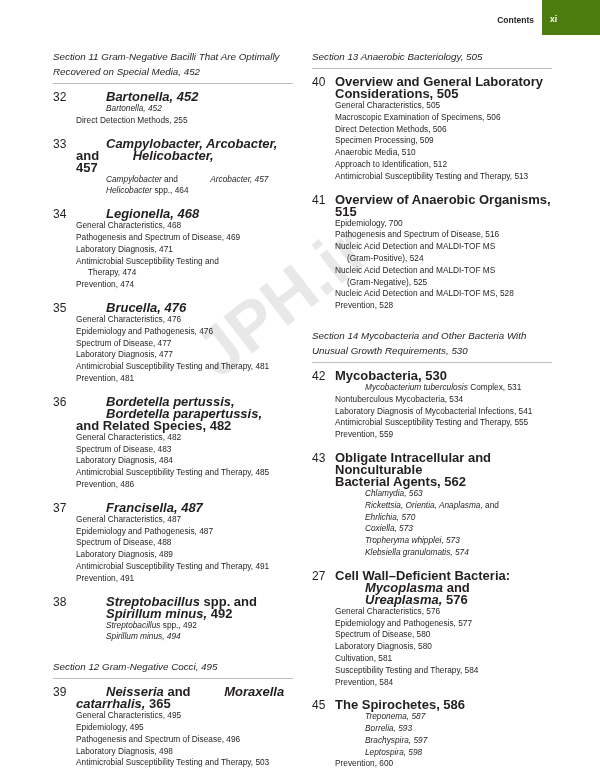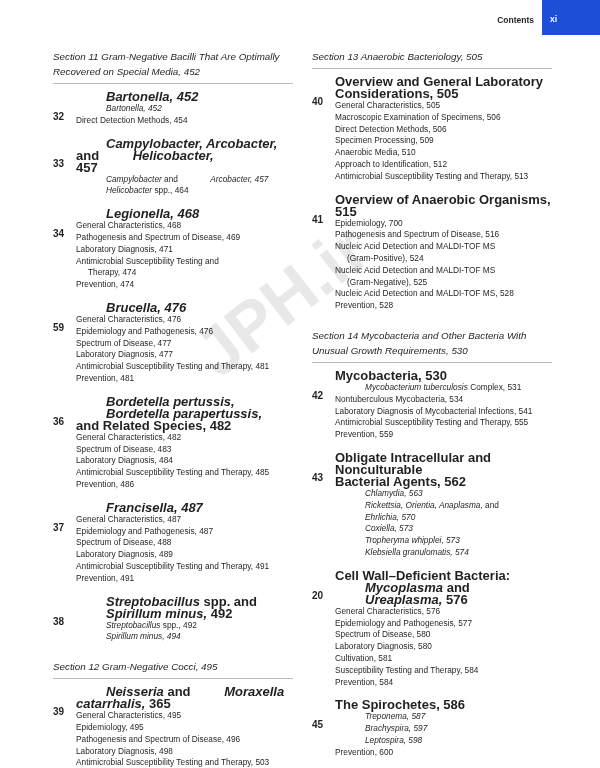--- a/index.html
+++ b/index.html
@@ -5,35 +5,35 @@
   html, body { margin: 0; padding: 0; background: #ffffff; }
   body {
     width: 600px; height: 768px; position: relative; overflow: hidden;
     font-family: "Liberation Sans", sans-serif; color: #231f20;
   }
   .header { position: absolute; top: 0; left: 0; width: 600px; height: 36px; text-align: center; }
   .header .title {
     position: absolute; right: 66px; top: 15px; font-size: 8.5px; font-weight: bold; color: #231f20;
   }
   .header .pagebox {
-    position: absolute; right: 0; top: 0; width: 58px; height: 35px; background: #1d4ed8;
+    position: absolute; right: 0; top: 0; width: 58px; height: 35px; background: #4d7c0f;
   }
   .header .pagebox span {
     position: absolute; left: 8px; top: 14px; font-size: 8.5px; font-weight: bold; color: #ffffff;
   }
   .col { position: absolute; top: 49px; width: 240px; }
   .col.left { left: 53px; }
   .col.right { left: 312px; }
   .section {
     font-style: italic; font-size: 9.8px; color: #231f20; line-height: 15px;
     padding-bottom: 4px; border-bottom: 1.5px solid #bdbdbd; margin-bottom: 7px;
   }
   .chapter { position: relative; padding-left: 23px; margin-bottom: 11px; }
   .chapter .num {
-    position: absolute; left: 0; top: 0; font-weight: bold; font-size: 10px; line-height: 12px; margin-top: 20px;
+    position: absolute; left: 0; top: 0; font-weight: normal; font-size: 12px; line-height: 12px;
   }
   .chapter .ctitle { font-weight: bold; font-size: 13px; line-height: 12px; }
   .entry { font-size: 8.3px; line-height: 11.8px; color: #231f20; }
   .entry.cont { padding-left: 12px; }
   .it { font-style: italic; margin-left: 30px; }
   .section-gap { height: 5px; }
   .watermark {
     position: absolute; left: 180px; top: 330px; font-size: 68px; font-weight: bold;
     color: rgba(150,150,150,0.22); transform: rotate(-38deg); transform-origin: left top;
     pointer-events: none; white-space: nowrap; font-family: "Liberation Sans", sans-serif;
@@ -51,21 +51,21 @@
 
 <div class="watermark">JPH.ir</div>
 
 <div class="col left">
   <div class="section">Section 11  Gram-Negative Bacilli That Are Optimally Recovered on Special Media, 452</div>
 
   <div class="chapter">
     <span class="num">32</span>
     <div class="ctitle it">Bartonella, 452</div>
     <div class="entry it">Bartonella, 452</div>
-    <div class="entry">Direct Detection Methods, 454</div>
+    <div class="entry">Direct Detection Methods, 255</div>
   </div>
 
   <div class="chapter">
     <span class="num">33</span>
     <div class="ctitle"><span class="it">Campylobacter, Arcobacter,</span><span> and </span><span class="it">Helicobacter,</span><br><span> 457</span></div>
     <div class="entry"><span class="it">Campylobacter</span><span> and </span><span class="it">Arcobacter, 457</span></div>
     <div class="entry"><span class="it">Helicobacter</span><span> spp., 464</span></div>
   </div>
 
   <div class="chapter">
@@ -73,21 +73,21 @@
     <div class="ctitle it">Legionella, 468</div>
     <div class="entry">General Characteristics, 468</div>
     <div class="entry">Pathogenesis and Spectrum of Disease, 469</div>
     <div class="entry">Laboratory Diagnosis, 471</div>
     <div class="entry">Antimicrobial Susceptibility Testing and</div>
     <div class="entry cont">Therapy, 474</div>
     <div class="entry">Prevention, 474</div>
   </div>
 
   <div class="chapter">
-    <span class="num">59</span>
+    <span class="num">35</span>
     <div class="ctitle it">Brucella, 476</div>
     <div class="entry">General Characteristics, 476</div>
     <div class="entry">Epidemiology and Pathogenesis, 476</div>
     <div class="entry">Spectrum of Disease, 477</div>
     <div class="entry">Laboratory Diagnosis, 477</div>
     <div class="entry">Antimicrobial Susceptibility Testing and Therapy, 481</div>
     <div class="entry">Prevention, 481</div>
   </div>
 
   <div class="chapter">
@@ -181,32 +181,33 @@
     <div class="ctitle">Obligate Intracellular and Nonculturable</div>
     <div class="ctitle">Bacterial Agents, 562</div>
     <div class="entry it">Chlamydia, 563</div>
     <div class="entry"><span class="it">Rickettsia, Orientia, Anaplasma,</span><span> and </span><span class="it">Ehrlichia, 570</span></div>
     <div class="entry it">Coxiella, 573</div>
     <div class="entry it">Tropheryma whipplei, 573</div>
     <div class="entry it">Klebsiella granulomatis, 574</div>
   </div>
 
   <div class="chapter">
-    <span class="num">20</span>
+    <span class="num">27</span>
     <div class="ctitle"><span>Cell Wall–Deficient Bacteria: </span><span class="it">Mycoplasma</span><span> and</span><br><span class="it">Ureaplasma,</span><span> 576</span></div>
     <div class="entry">General Characteristics, 576</div>
     <div class="entry">Epidemiology and Pathogenesis, 577</div>
     <div class="entry">Spectrum of Disease, 580</div>
     <div class="entry">Laboratory Diagnosis, 580</div>
     <div class="entry">Cultivation, 581</div>
     <div class="entry">Susceptibility Testing and Therapy, 584</div>
     <div class="entry">Prevention, 584</div>
   </div>
 
   <div class="chapter">
     <span class="num">45</span>
     <div class="ctitle">The Spirochetes, 586</div>
     <div class="entry it">Treponema, 587</div>
+    <div class="entry it">Borrelia, 593</div>
     <div class="entry it">Brachyspira, 597</div>
     <div class="entry it">Leptospira, 598</div>
     <div class="entry">Prevention, 600</div>
   </div>
 </div>
 
 </body></html>

